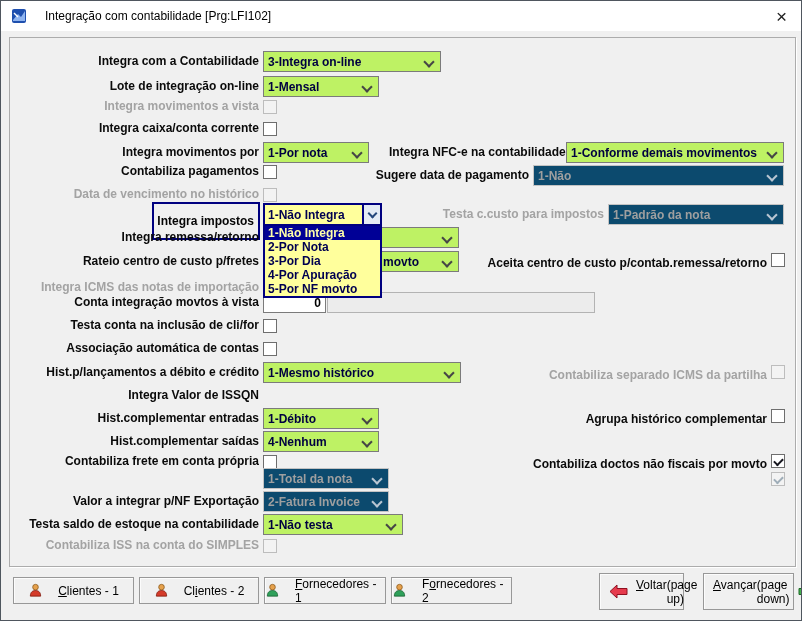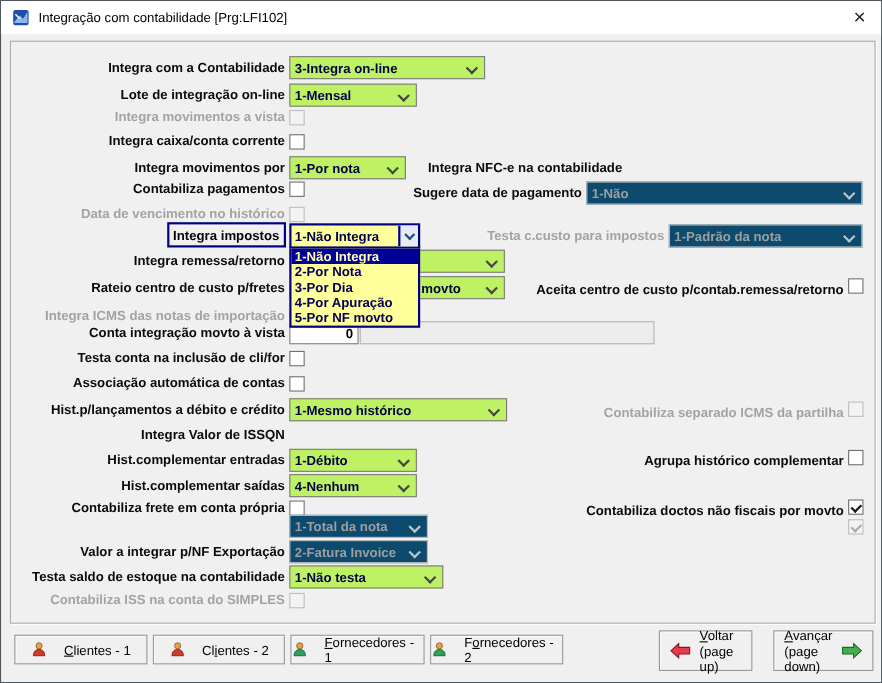--- a/index.html
+++ b/index.html
@@ -1,57 +1,57 @@
 <!DOCTYPE html>
 <html><head>
 <meta charset="utf-8">
 <style>
   html,body{margin:0;padding:0;background:#ffffff;}
   .win{position:relative;width:802px;height:621px;box-sizing:border-box;background:#f0f0f0;
        border:1px solid #4f565e;font-family:"Liberation Sans",sans-serif;font-size:12px;color:#111;overflow:hidden;}
   .titlebar{position:absolute;left:0;top:0;right:0;height:30px;background:#ffffff;display:flex;align-items:center;
             gap:8px;padding:0 10px;box-sizing:border-box;font-weight:400;}
-  .title{font-size:12px;color:#000;}
+  .title{font-size:12px;color:#000;margin-left:10px;}
   .close{margin-left:auto;font-size:19px;line-height:19px;color:#222;font-weight:400;cursor:default;padding:0 4px;}
   .panel{position:absolute;left:8px;top:36px;width:785px;height:528px;border:1px solid #acacac;
          box-shadow:1px 1px 0 #ffffff;}
   .llbl,.rlbl{position:absolute;text-align:right;font-weight:bold;color:#0a0a0a;white-space:nowrap;}
   .llbl{left:18px;width:240px;}
   .dis{color:#a3a3a3 !important;}
   .dd{position:absolute;height:21px;box-sizing:border-box;background:#bef264;border:1px solid #7b7b7b;
       display:flex;align-items:center;padding:0 4px;font-weight:bold;color:#000040;white-space:nowrap;overflow:hidden;}
   .dd .chev{position:absolute;right:7px;top:6px;}
   .chev{width:6px;height:6px;border-right:2px solid #464646;border-bottom:2px solid #464646;transform:rotate(45deg);display:inline-block;}
   .dd.ddis{background:#0c4a6e;color:#9f9f9f;border-color:#c3c3c3;}
   .dd.ddis .chev{border-color:#b9c6d2;}
   .cb{position:absolute;width:14px;height:14px;box-sizing:border-box;background:#ffffff;border:1px solid #6e6e6e;}
   .cb.cdis{border-color:#bdbdbd;background:#f3f3f3;}
   .cb.chk::after{content:"";position:absolute;left:2px;top:3px;width:7px;height:4px;
                  border-left:2px solid #17171f;border-bottom:2px solid #17171f;transform:rotate(-45deg);}
   .cb.cdis.chk::after{border-color:#9fadb8;}
-  .focusbox{position:absolute;left:151px;top:201px;width:108px;height:23px;box-sizing:border-box;
+  .focusbox{position:absolute;left:151px;top:201px;width:108px;height:38px;box-sizing:border-box;
             border:2px solid #000080;font-weight:bold;color:#050505;display:flex;align-items:center;justify-content:flex-end;
             padding:0 4px;white-space:nowrap;}
   .combo{position:absolute;left:262px;top:202px;width:119px;height:23px;box-sizing:border-box;background:#ffff9c;
          border:2px solid #000080;display:flex;align-items:center;padding-left:3px;font-weight:bold;color:#000050;z-index:11;}
   .combo .cbtn{margin-left:auto;width:16px;align-self:stretch;background:#e4ebf5;border-left:2px solid #000080;
                display:flex;align-items:center;justify-content:center;}
   .combo .cbtn .chev{border-color:#24477c;width:5px;height:5px;margin-top:-2px;}
   .popup{position:absolute;left:262px;top:223px;width:119px;box-sizing:border-box;background:#ffff9c;
          border:2px solid #000080;z-index:10;font-weight:bold;}
   .popup .opt{height:14px;line-height:14px;padding:0 3px;color:#000050;white-space:nowrap;}
   .popup .opt.sel{background:#000096;color:#ffffa8;}
   .inp{position:absolute;height:21px;box-sizing:border-box;background:#ffffff;border:1px solid #7b7b7b;
        display:flex;align-items:center;justify-content:flex-end;padding:0 4px;font-weight:bold;color:#000;}
   .ro{position:absolute;height:21px;box-sizing:border-box;background:#ececec;border:1px solid #b3b3b3;}
   .btn{position:absolute;height:27px;box-sizing:border-box;background:#f0f0f0;border:1px solid #989898;
        box-shadow:inset 1px 1px 0 #fcfcfc;display:flex;align-items:center;justify-content:center;gap:15px;
        font-weight:400;color:#000;cursor:default;}
   .navbtn{height:37px;justify-content:flex-start;padding:0 9px;gap:8px;}
-  .navtxt{display:flex;flex-direction:column;line-height:14px;}
+  .navtxt{display:flex;flex-direction:row;line-height:14px;}
   .picon svg,.arrow svg{display:block;}
   u{text-decoration:underline;}
   .vfrag{margin-left:115px;}
 </style>
 </head>
 <body>
 
 <div class="win">
 
   <div class="titlebar">
@@ -85,20 +85,24 @@
 
   <div class="llbl" style="top:120px">Integra caixa/conta corrente</div>
   <div class="cb" style="left:262px;top:121px"></div>
 
   <div class="llbl" style="top:144px">Integra movimentos por</div>
   <div class="dd" style="left:262px;top:141px;width:106px">
     <span>1-Por nota</span>
     <span class="chev"></span>
   </div>
   <div class="rlbl" style="left:388px;top:144px;width:174px">Integra NFC-e na contabilidade</div>
+  <div class="dd" style="left:565px;top:141px;width:218px">
+    <span>1-Conforme demais movimentos</span>
+    <span class="chev"></span>
+  </div>
 
   <div class="llbl" style="top:163px">Contabiliza pagamentos</div>
   <div class="cb" style="left:262px;top:164px"></div>
   <div class="rlbl" style="left:350px;top:167px;width:178px">Sugere data de pagamento</div>
   <div class="dd ddis" style="left:532px;top:164px;width:251px">
     <span>1-Não</span>
     <span class="chev"></span>
   </div>
 
   <div class="llbl dis" style="top:186px">Data de vencimento no histórico</div>
@@ -133,21 +137,21 @@
   <div class="dd" style="left:262px;top:250px;width:196px">
     <span class="vfrag">movto</span>
     <span class="chev"></span>
   </div>
   <div class="rlbl" style="left:420px;top:255px;width:346px">Aceita centro de custo p/contab.remessa/retorno</div>
   <div class="cb" style="left:770px;top:252px"></div>
 
   <div class="llbl dis" style="top:279px">Integra ICMS das notas de importação</div>
   <div class="cb cdis" style="left:262px;top:280px;z-index:1"></div>
 
-  <div class="llbl" style="top:294px">Conta integração movto à vista</div>
+  <div class="llbl" style="top:294px">Conta integração movtos à vista</div>
   <div class="inp" style="left:262px;top:291px;width:63px">
     <span>0</span>
   </div>
   <div class="ro" style="left:326px;top:291px;width:268px"></div>
 
   <div class="llbl" style="top:317px">Testa conta na inclusão de cli/for</div>
   <div class="cb" style="left:262px;top:318px"></div>
 
   <div class="llbl" style="top:340px">Associação automática de contas</div>
   <div class="cb" style="left:262px;top:341px"></div>

